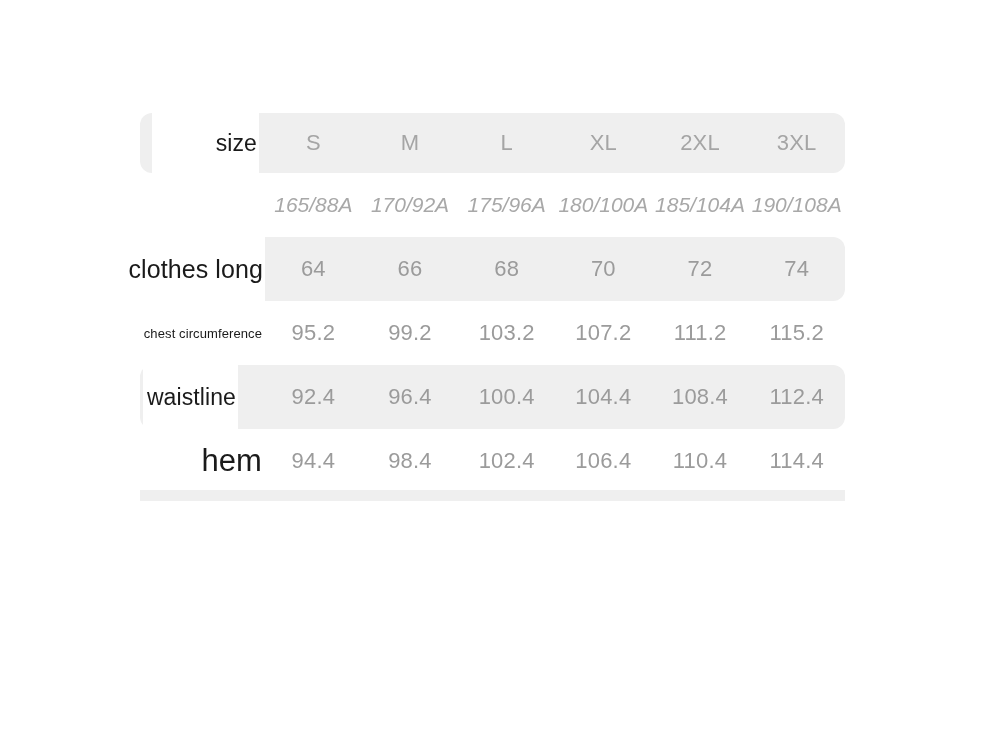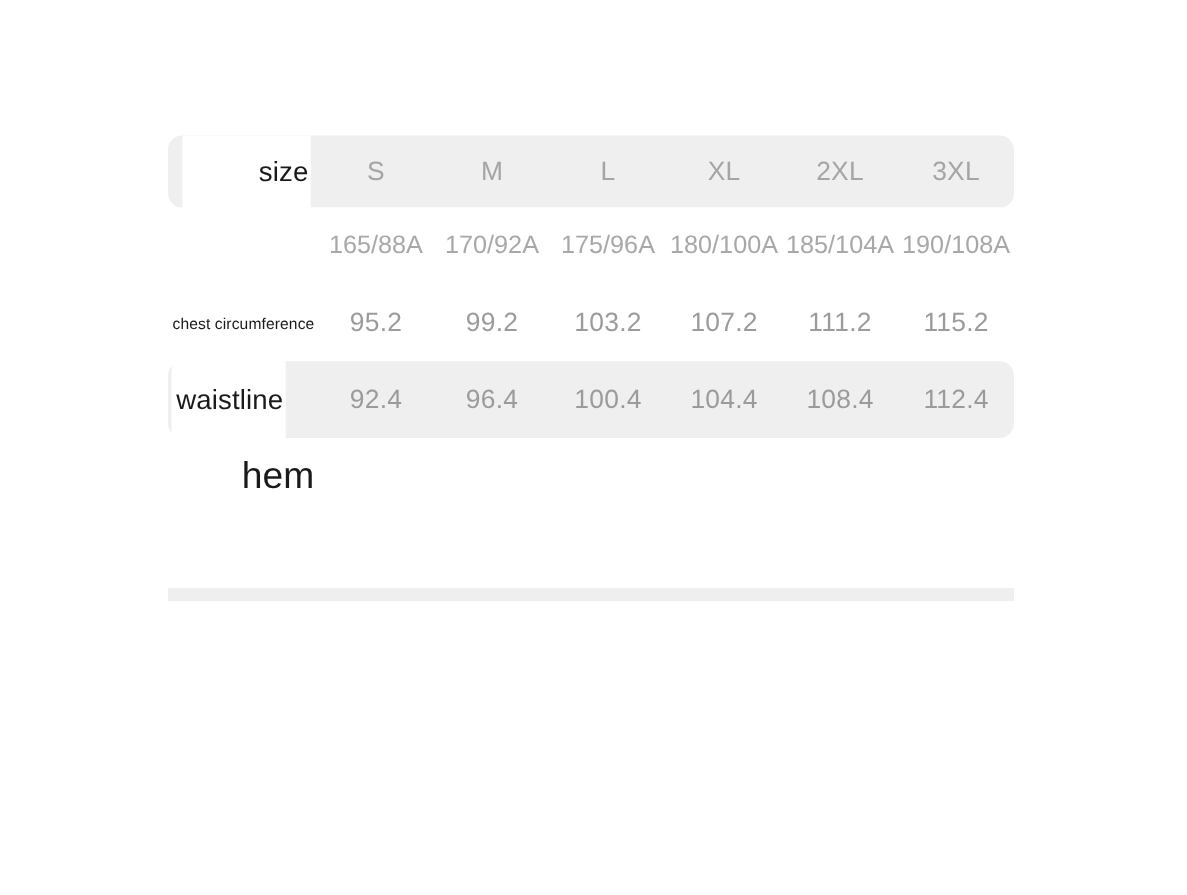--- a/index.html
+++ b/index.html
@@ -111,20 +111,21 @@
     letter-spacing: 0.2px;
   }
   .cell.size-head {
     font-size: 22px;
     color: #a5a5a5;
   }
   .cell.spec {
     font-size: 21px;
     color: #a8a8a8;
     letter-spacing: 0;
+    font-style: italic;
   }
 
   
   .caption {
     position: absolute;
     left: 0;
     top: 534px;
     width: 860px;
     text-align: center;
     font-size: 24px;
@@ -157,20 +158,33 @@
       <div class="cells">
         <div class="cell spec">165/88A</div>
         <div class="cell spec">170/92A</div>
         <div class="cell spec">175/96A</div>
         <div class="cell spec">180/100A</div>
         <div class="cell spec">185/104A</div>
         <div class="cell spec">190/108A</div>
       </div>
     </div>
 
+    <div class="chart-row band">
+      <div class="row-label boxed lbl-clotheslong">
+        <span class="label-text">clothes long</span>
+      </div>
+      <div class="cells">
+        <div class="cell">64</div>
+        <div class="cell">66</div>
+        <div class="cell">68</div>
+        <div class="cell">70</div>
+        <div class="cell">72</div>
+        <div class="cell">74</div>
+      </div>
+    </div>
 
     <div class="chart-row plain">
       <div class="row-label nobox lbl-chest">
         <span class="label-text">chest circumference</span>
       </div>
       <div class="cells">
         <div class="cell">95.2</div>
         <div class="cell">99.2</div>
         <div class="cell">103.2</div>
         <div class="cell">107.2</div>
@@ -190,20 +204,28 @@
         <div class="cell">104.4</div>
         <div class="cell">108.4</div>
         <div class="cell">112.4</div>
       </div>
     </div>
 
     <div class="chart-row plain">
       <div class="row-label nobox lbl-hem">
         <span class="label-text">hem</span>
       </div>
+      <div class="cells">
+        <div class="cell">94.4</div>
+        <div class="cell">98.4</div>
+        <div class="cell">102.4</div>
+        <div class="cell">106.4</div>
+        <div class="cell">110.4</div>
+        <div class="cell">114.4</div>
+      </div>
     </div>
 
   </div>
 
   <div class="bottom-strip"></div>
 
 
 </div>
 
 </body></html>

